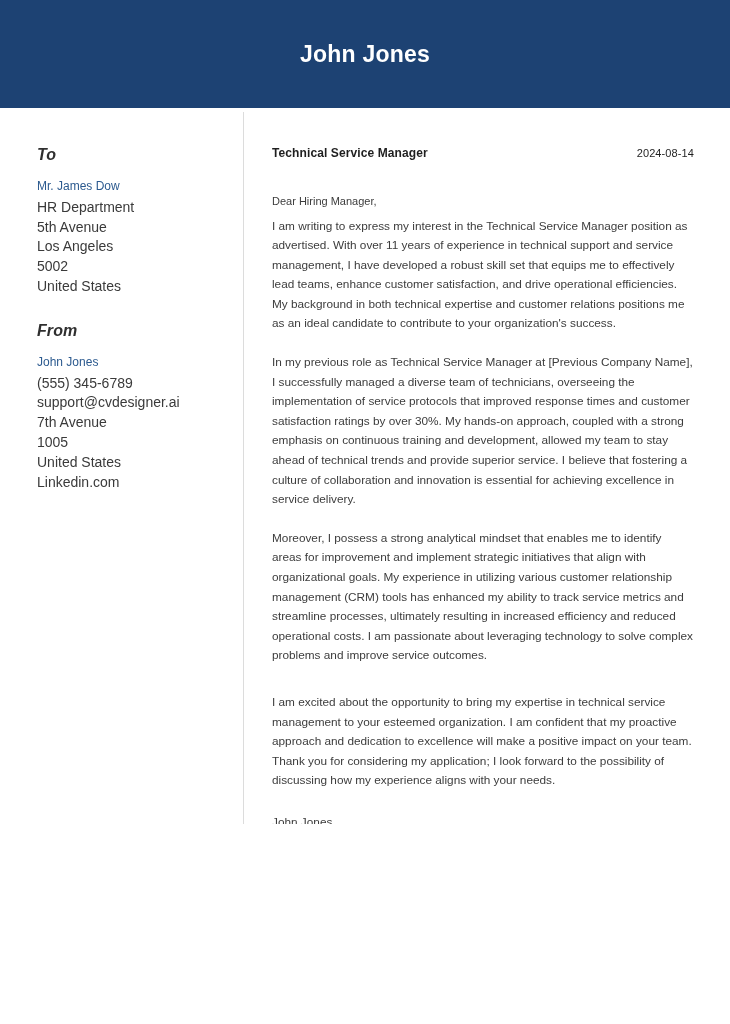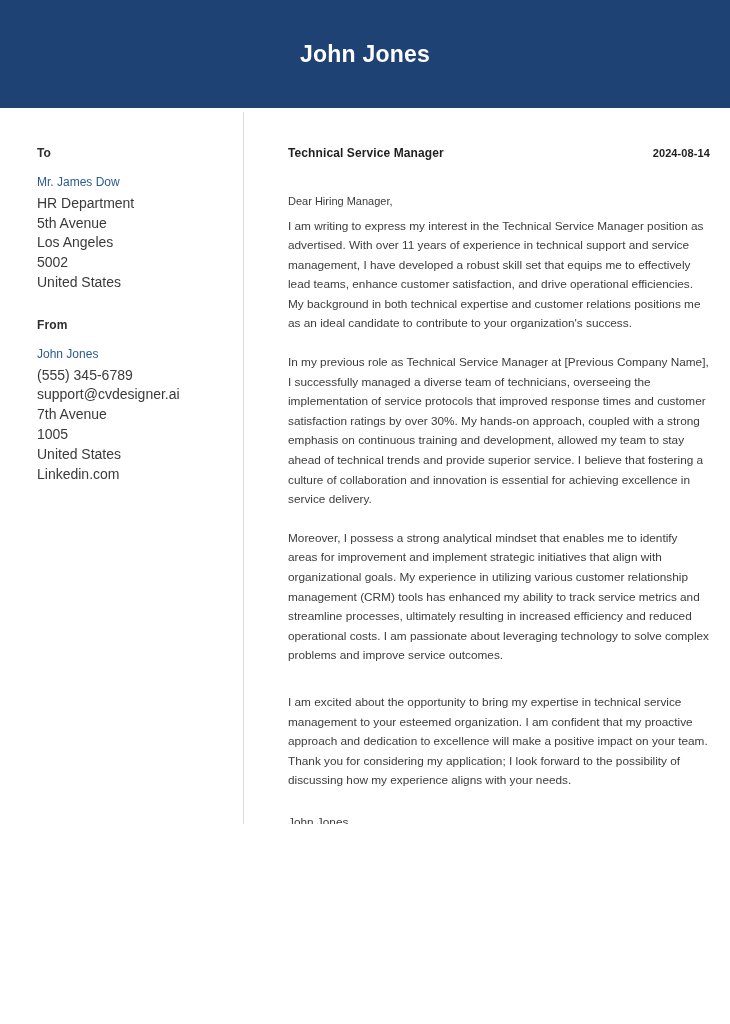--- a/index.html
+++ b/index.html
@@ -53,25 +53,26 @@
 
   
   .sidebar {
     position: absolute;
     left: 37px;
     top: 146px;
     width: 190px;
   }
 
   .side-label {
-    font-size: 12px;
+    font-size: 16px;
     font-weight: bold;
     color: #2f2f2f;
     letter-spacing: 0.1px;
     margin-bottom: 13px;
+    font-style: italic;
   }
 
   .side-list {
     list-style: none;
   }
 
   .side-list li {
     font-size: 14px;
     color: #3a3a3a;
     line-height: 19.8px;
@@ -85,42 +86,42 @@
     padding-bottom: 1px;
   }
 
   .side-block-gap {
     height: 25px;
   }
 
   
   .letter {
     position: absolute;
-    left: 288px;
+    left: 272px;
     top: 146px;
     width: 422px;
   }
 
   .letter-head {
     display: flex;
     align-items: baseline;
     justify-content: space-between;
     margin-bottom: 32px;
   }
 
   .job-title {
     font-size: 12px;
     font-weight: bold;
     color: #1f1f1f;
     letter-spacing: 0.1px;
   }
 
   .letter-date {
     font-size: 11px;
-    font-weight: bold;
+    font-weight: normal;
     color: #1f1f1f;
     letter-spacing: 0.1px;
   }
 
   .salutation {
     font-size: 11px;
     color: #3c3c3c;
     line-height: 19.5px;
     margin-bottom: 5px;
   }

